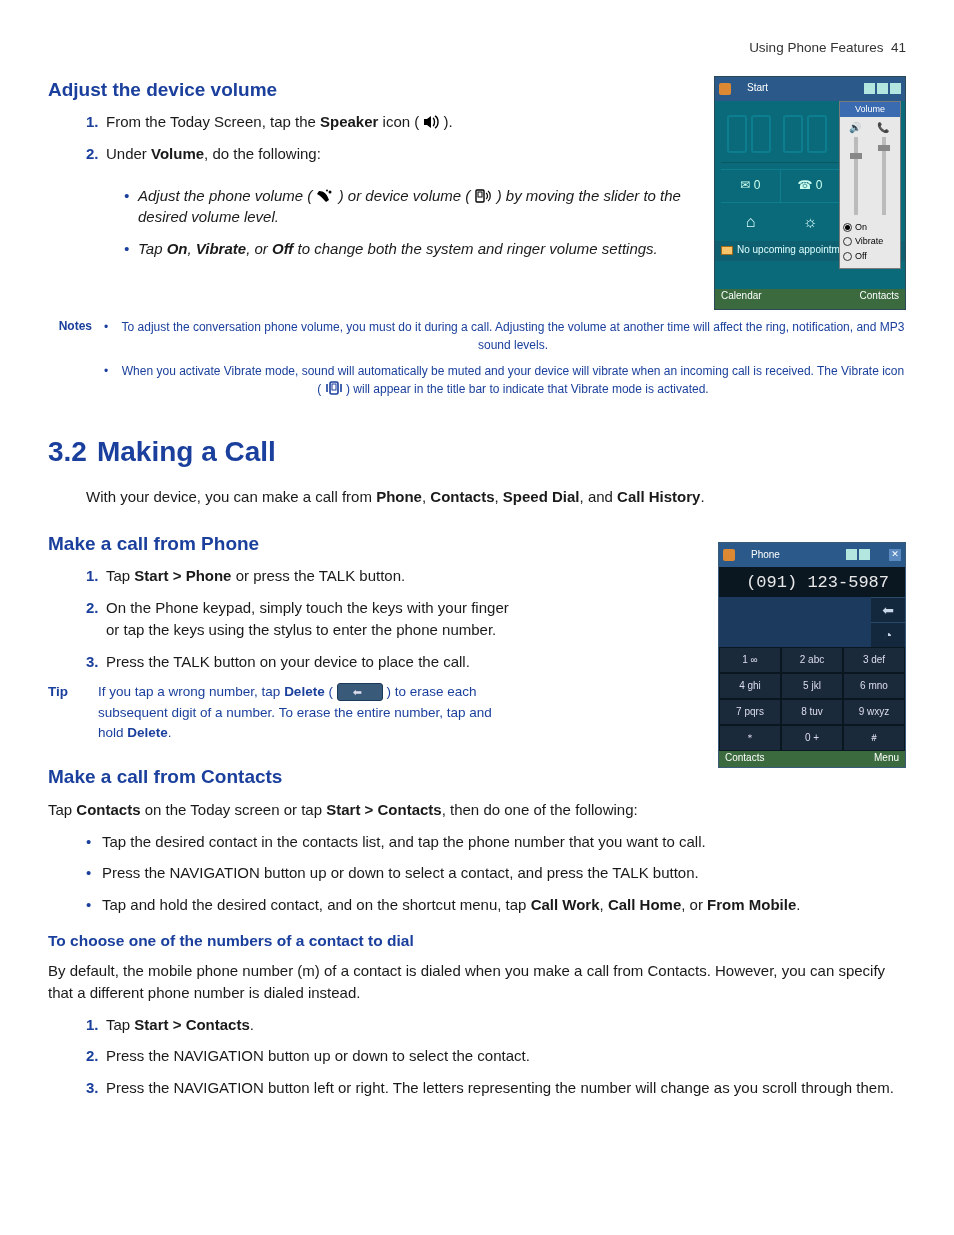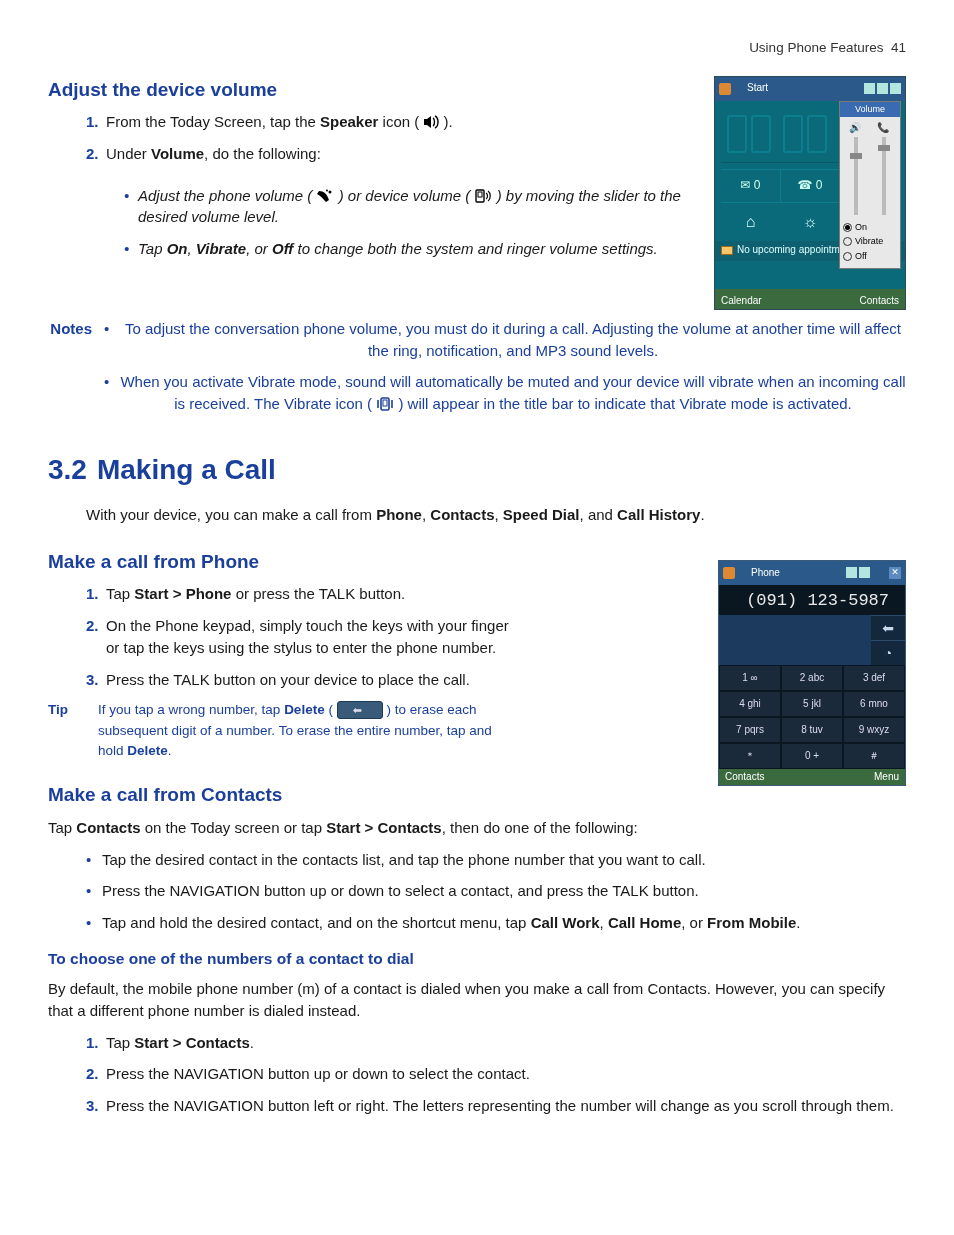--- a/index.html
+++ b/index.html
@@ -99,42 +99,42 @@
     border-top:1px solid #0d7e90;
     border-bottom:1px solid #0d7e90;
     display:flex;
   }
   .iconrow .cell { flex:1; border-right:1px solid #0d7e90; display:flex; align-items:center; justify-content:center; color:#cfe; font-size:12px; }
   .iconrow .cell:last-child{border-right:none;}
   .bigicons { height:38px; margin:0 6px; display:flex; }
   .bigicons .cell{flex:1;display:flex;align-items:center;justify-content:center;color:#dff;font-size:16px;}
   .apptrow{height:20px;margin:0;background:#0e5f70;color:#dff;font-size:10px;display:flex;align-items:center;padding-left:6px;gap:4px;}
   .apptrow .env{width:12px;height:9px;background:#f9c56a;border:1px solid #a06a1a;}
-  .softbar{height:20px;background:#3a6a3e;color:#fff;font-size:10px;display:flex;align-items:flex-end;padding:0 6px;margin-top:auto;}
+  .softbar{height:20px;background:#3a6a3e;color:#fff;font-size:10px;display:flex;align-items:flex-start;padding:0 6px;margin-top:auto;}
   .softbar .r{margin-left:auto;}
   .vol-popup{
     position:absolute; right:4px; top:0; width:62px; height:168px;
     background:#e8e8e8; border:1px solid #7a7a7a;
     display:flex; flex-direction:column; font-size:9px; color:#000;
   }
   .vol-popup .hdr{background:#3a6ab0;color:#fff;text-align:center;padding:1px 0;}
   .vol-popup .sliders{flex:1;display:flex;justify-content:space-around;padding:4px 2px;}
   .vol-popup .track{width:16px;display:flex;flex-direction:column;align-items:center;}
   .vol-popup .track .ico{font-size:10px;margin-bottom:2px;}
   .vol-popup .track .rail{width:4px;flex:1;background:#bbb;position:relative;}
   .vol-popup .track .thumb{position:absolute;left:-4px;width:12px;height:6px;background:#888;top:20%;}
   .vol-popup .radios{padding:2px 3px 4px;}
   .vol-popup .radios div{display:flex;align-items:center;gap:3px;margin-bottom:1px;}
   .vol-popup .radios .r{width:9px;height:9px;border:1px solid #333;border-radius:50%;display:inline-flex;align-items:center;justify-content:center;}
   .vol-popup .radios .r.sel::after{content:"";width:5px;height:5px;background:#000;border-radius:50%;}
 
   .notes-block{
     clear:both;
     display:flex;
-    font-size:15px;
+    font-size:12px;
     color:#1a3f9c;
     margin-top:8px;
     margin-bottom:26px;
   }
   .notes-block .label{width:56px;text-align:right;font-weight:700;padding-right:12px;}
   .notes-block ul{list-style:none;flex:1;}
   .notes-block ul li{position:relative;padding-left:16px;margin-bottom:8px;line-height:1.5;text-align:center;}
   .notes-block ul li::before{content:"•";position:absolute;left:0;}
 
   h1.section{

